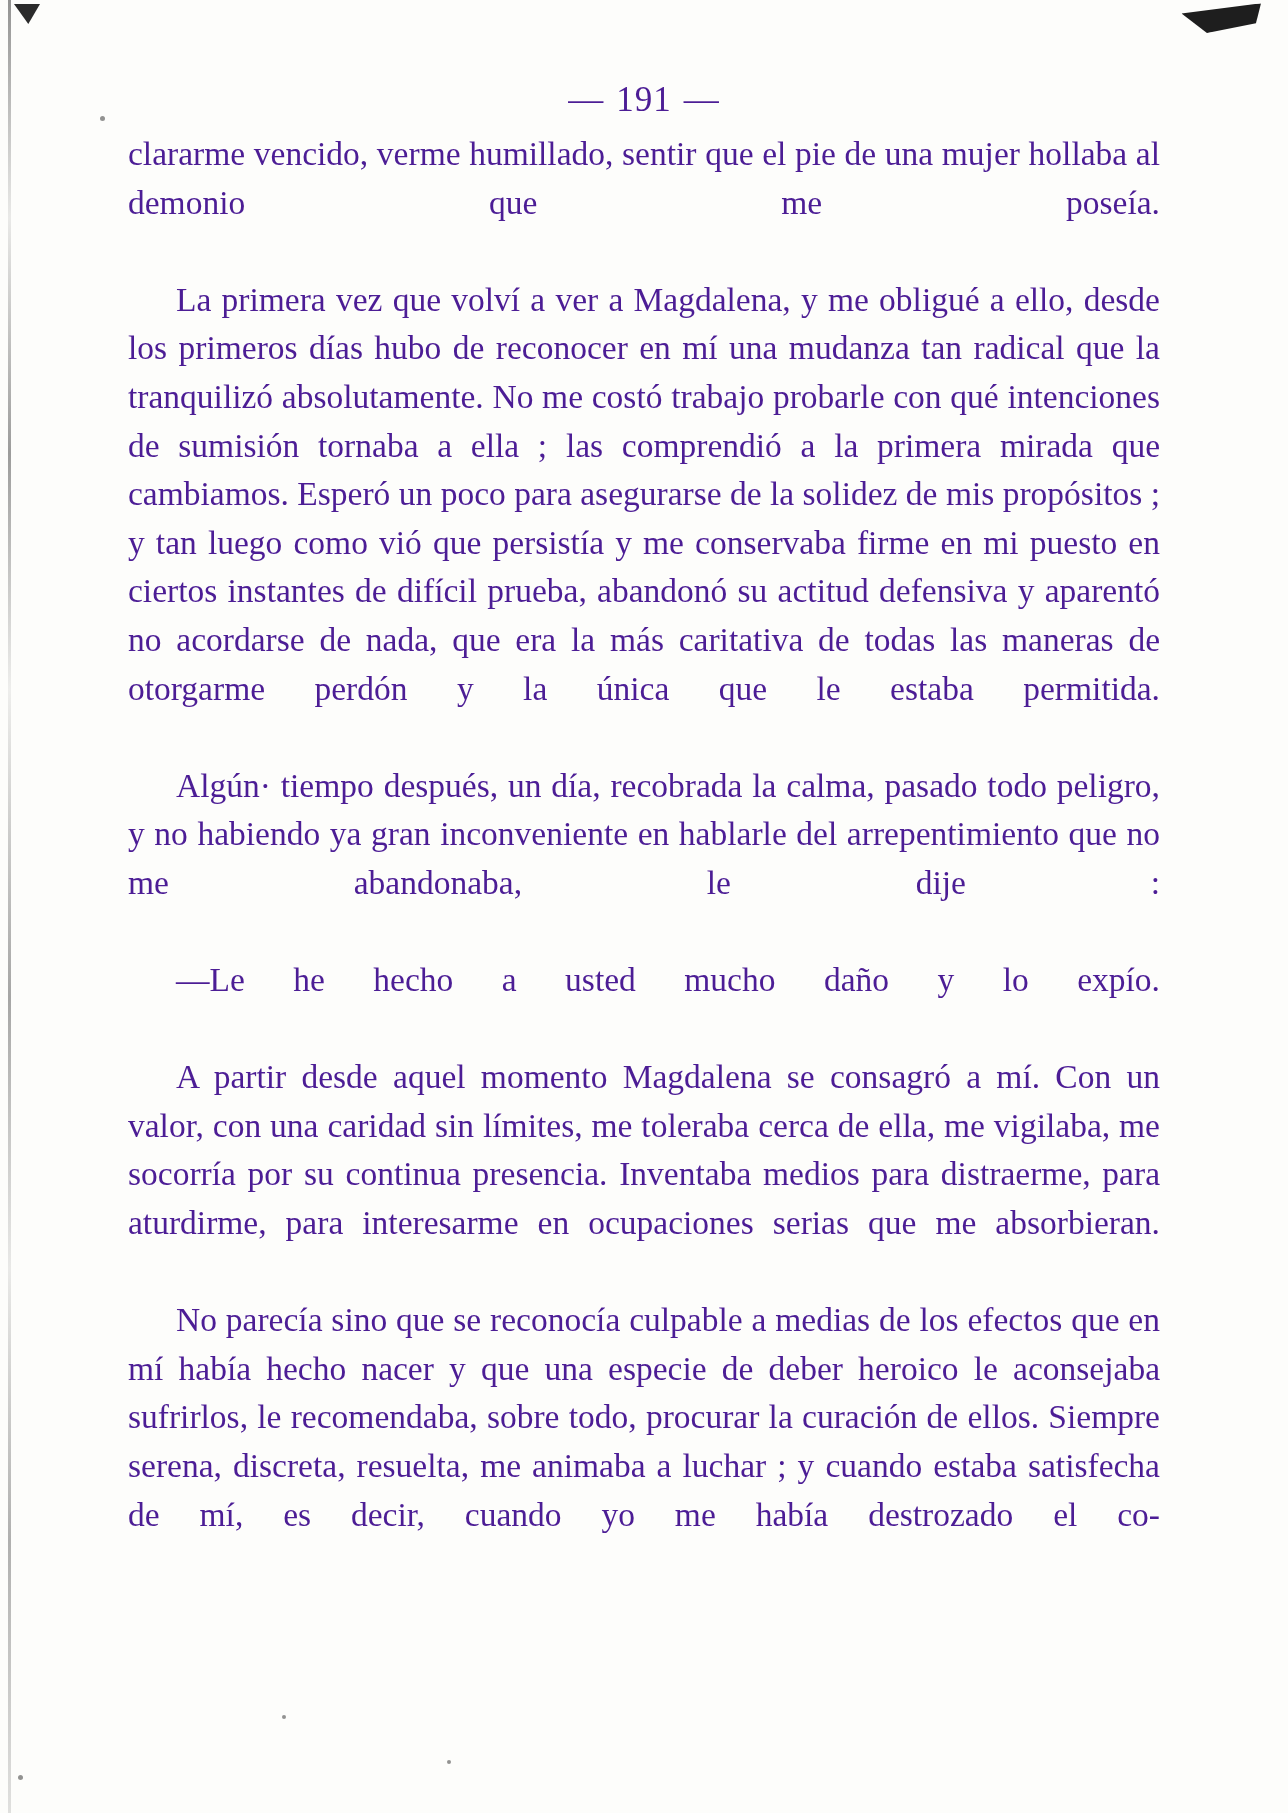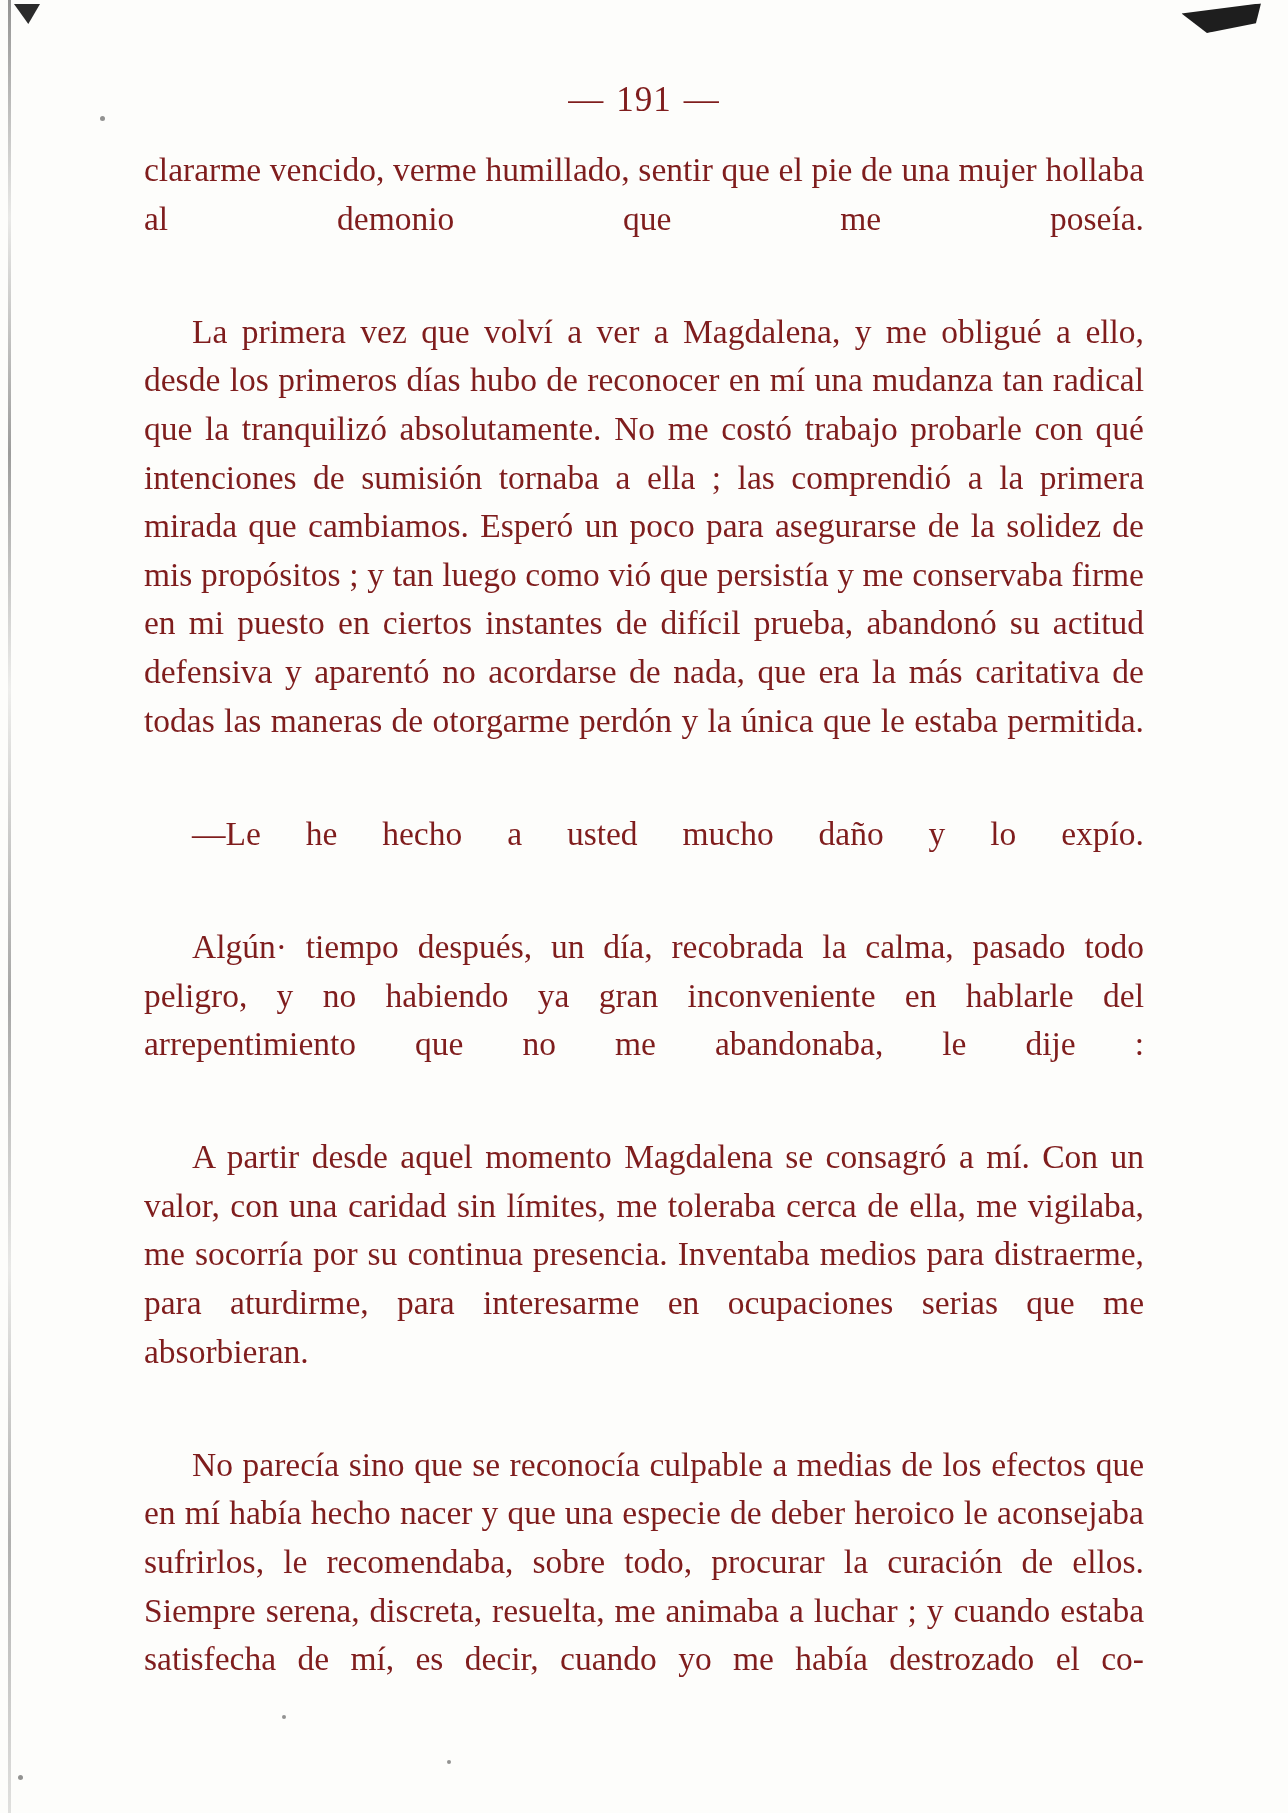--- a/index.html
+++ b/index.html
@@ -7,21 +7,21 @@
     padding: 0;
     background: #ffffff;
   }
   .page {
     position: relative;
     width: 1288px;
     height: 1813px;
     background: #fdfdfb;
     overflow: hidden;
     font-family: "Liberation Serif", "DejaVu Serif", serif;
-    color: #7f1d1d;
+    color: #4c1d95;
   }
   
   .scan-edge-left {
     position: absolute;
     left: 8px;
     top: 0;
     width: 3px;
     height: 1813px;
     background: linear-gradient(to bottom,
       rgba(60,60,60,0.55) 0%,
@@ -77,21 +77,21 @@
     position: absolute;
     top: 130px;
     left: 128px;
     width: 1032px;
     font-size: 33.5px;
     line-height: 48.6px;
     text-align: justify;
     text-justify: inter-word;
   }
   .body-text p {
-    margin: 16px;
+    margin: 0;
   }
   .body-text p.indent {
     text-indent: 48px;
   }
   
   .body-text p::after {
     content: "";
     display: inline-block;
     width: 100%;
   }
@@ -110,19 +110,19 @@
   <div class="speck" style="left:447px; top:1760px; width:4px; height:4px;"></div>
   <div class="speck" style="left:18px; top:1775px; width:5px; height:5px;"></div>
 
   <div class="page-number">
     <span class="dash">—</span><span>191</span><span class="dash">—</span>
   </div>
 
   <div class="body-text">
     <p>clararme vencido, verme humillado, sentir que el pie de una mujer hollaba al demonio que me poseía.</p>
     <p class="indent">La primera vez que volví a ver a Magdalena, y me obligué a ello, desde los primeros días hubo de reconocer en mí una mudanza tan radical que la tranquilizó absolutamente. No me costó trabajo probarle con qué intenciones de sumisión tornaba a ella ; las comprendió a la primera mirada que cambiamos. Esperó un poco para asegurarse de la solidez de mis propósitos ; y tan luego como vió que persistía y me conservaba firme en mi puesto en ciertos instantes de difícil prueba, abandonó su actitud defensiva y aparentó no acordarse de nada, que era la más caritativa de todas las maneras de otorgarme perdón y la única que le estaba permitida.</p>
+    <p class="indent">Algún· tiempo después, un día, recobrada la calma, pasado todo peligro, y no habiendo ya gran inconveniente en hablarle del arrepentimiento que no me abandonaba, le dije :</p>
     <p class="indent">—Le he hecho a usted mucho daño y lo expío.</p>
-    <p class="indent">Algún· tiempo después, un día, recobrada la calma, pasado todo peligro, y no habiendo ya gran inconveniente en hablarle del arrepentimiento que no me abandonaba, le dije :</p>
     <p class="indent">A partir desde aquel momento Magdalena se consagró a mí. Con un valor, con una caridad sin límites, me toleraba cerca de ella, me vigilaba, me socorría por su continua presencia. Inventaba medios para distraerme, para aturdirme, para interesarme en ocupaciones serias que me absorbieran.</p>
     <p class="indent">No parecía sino que se reconocía culpable a medias de los efectos que en mí había hecho nacer y que una especie de deber heroico le aconsejaba sufrirlos, le recomendaba, sobre todo, procurar la curación de ellos. Siempre serena, discreta, resuelta, me animaba a luchar ; y cuando estaba satisfecha de mí, es decir, cuando yo me había destrozado el co-</p>
   </div>
 
 </div>
 
 </body></html>

